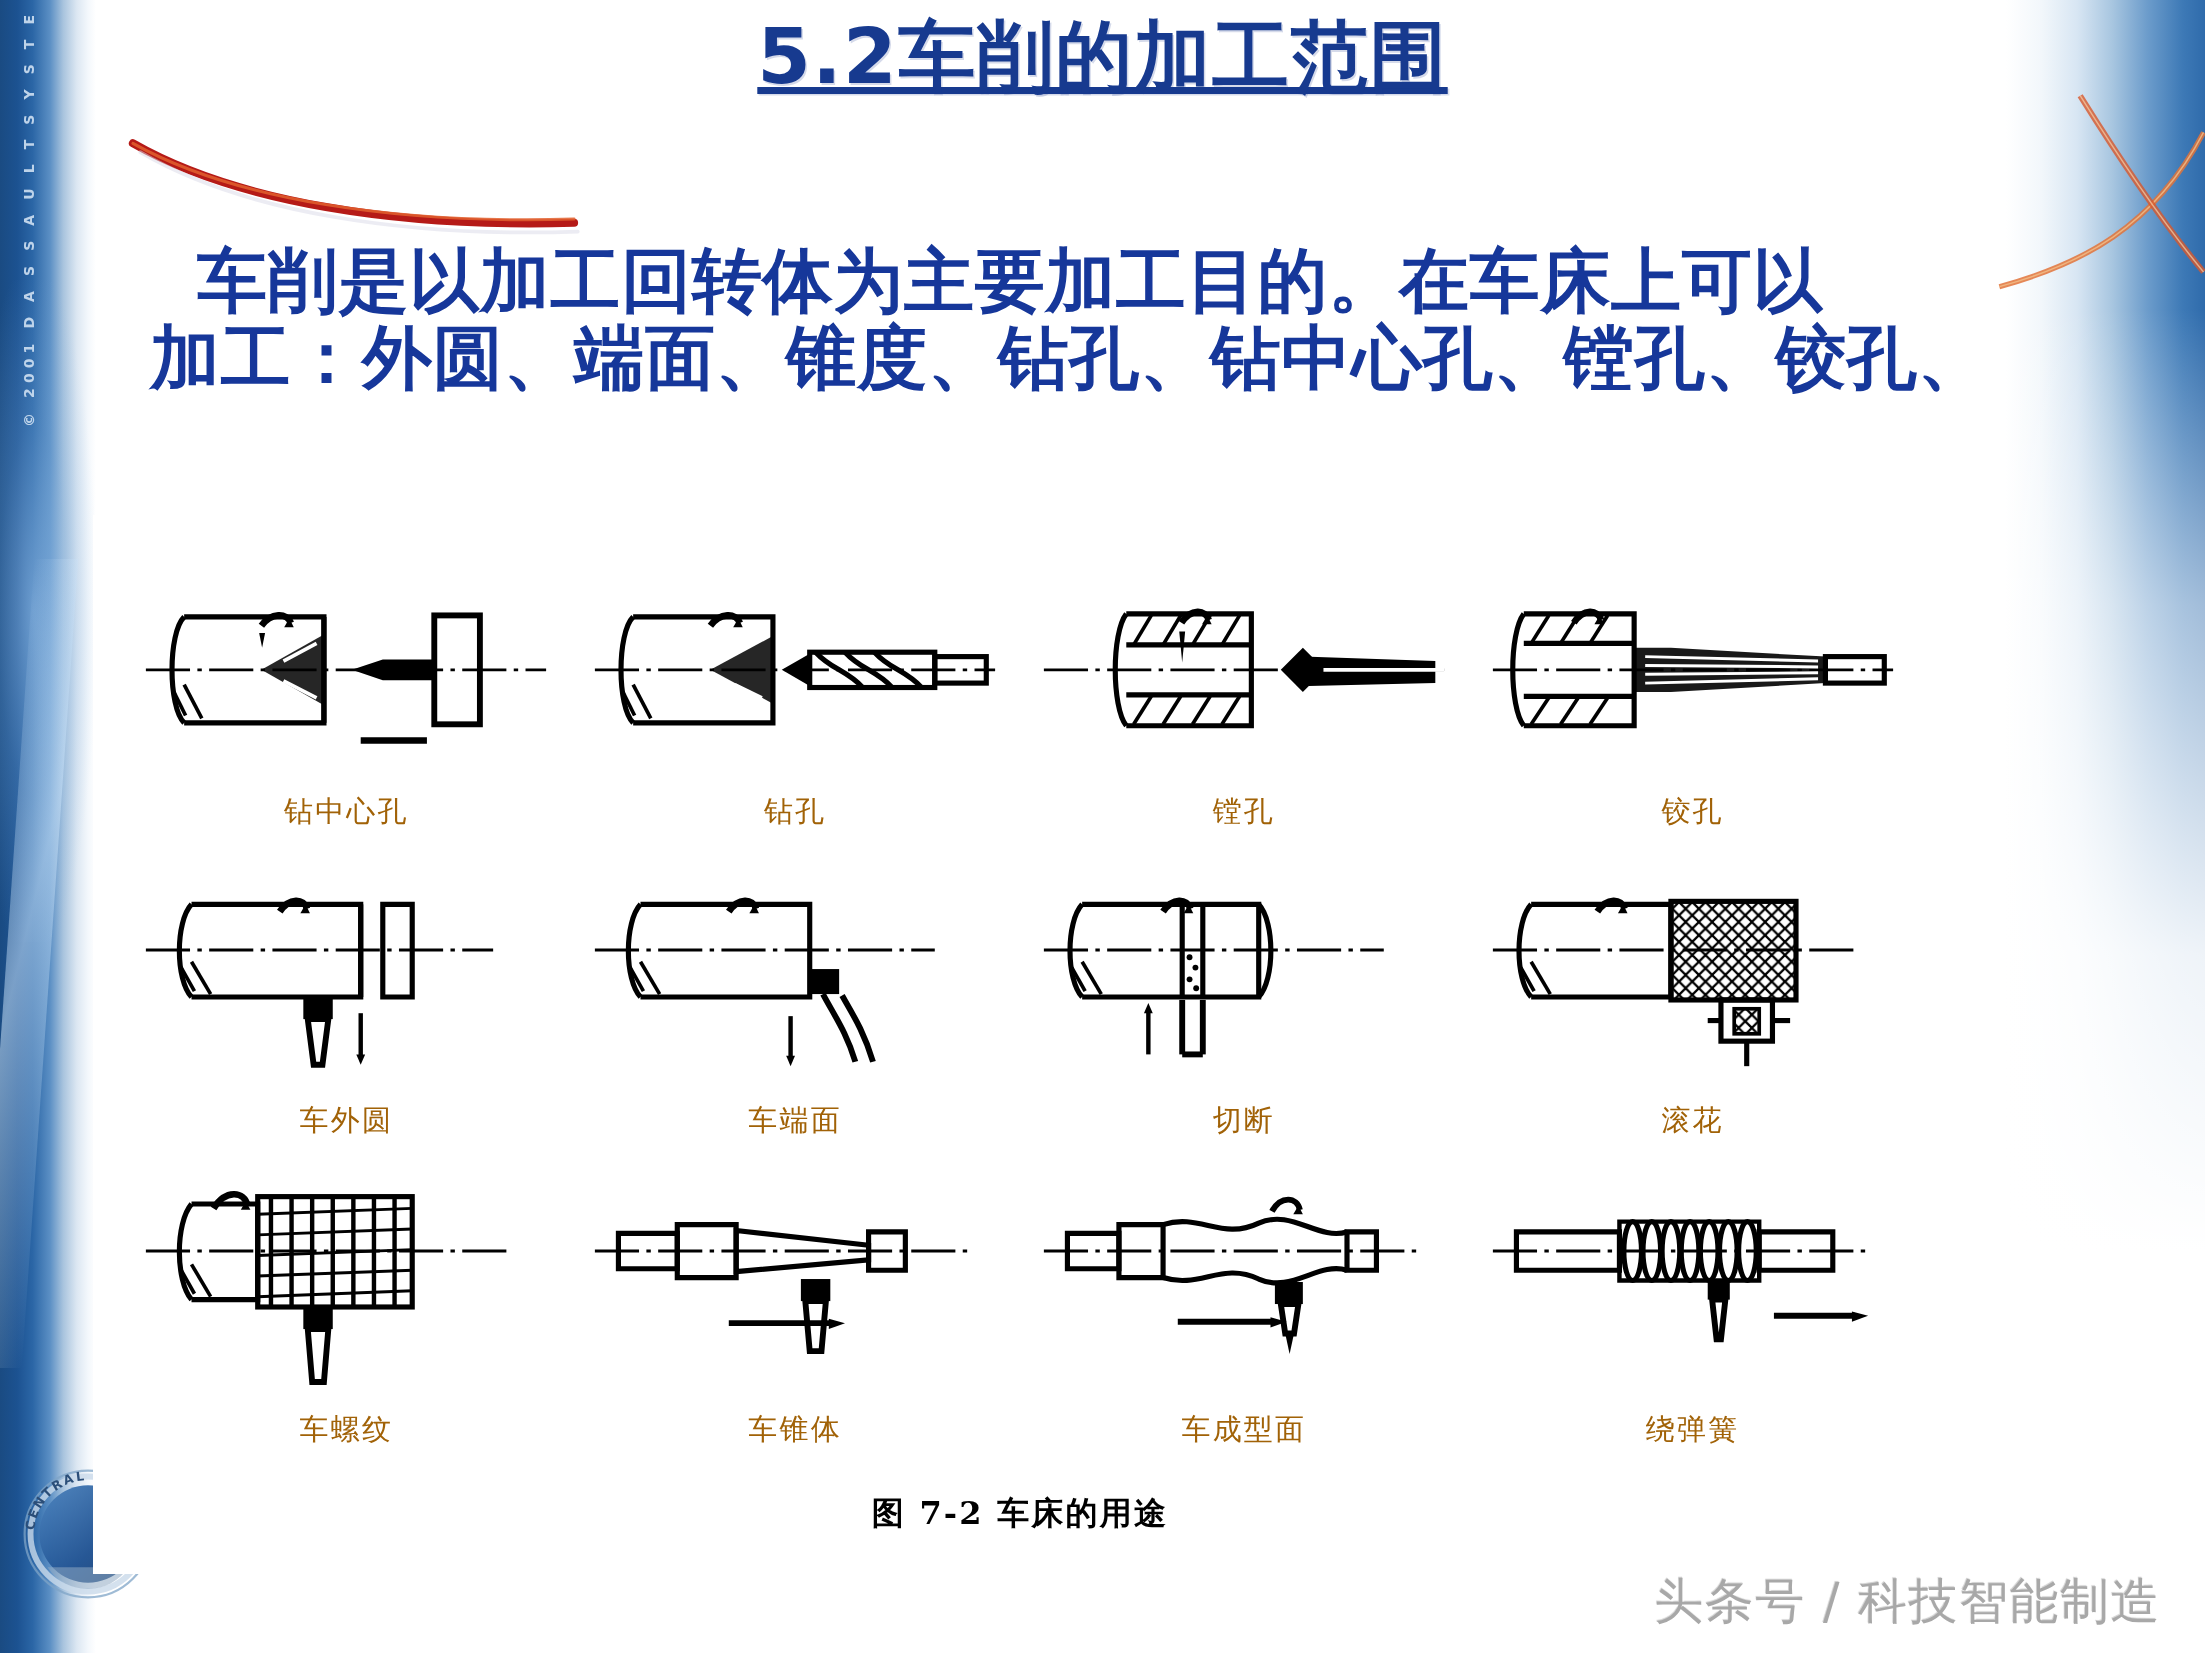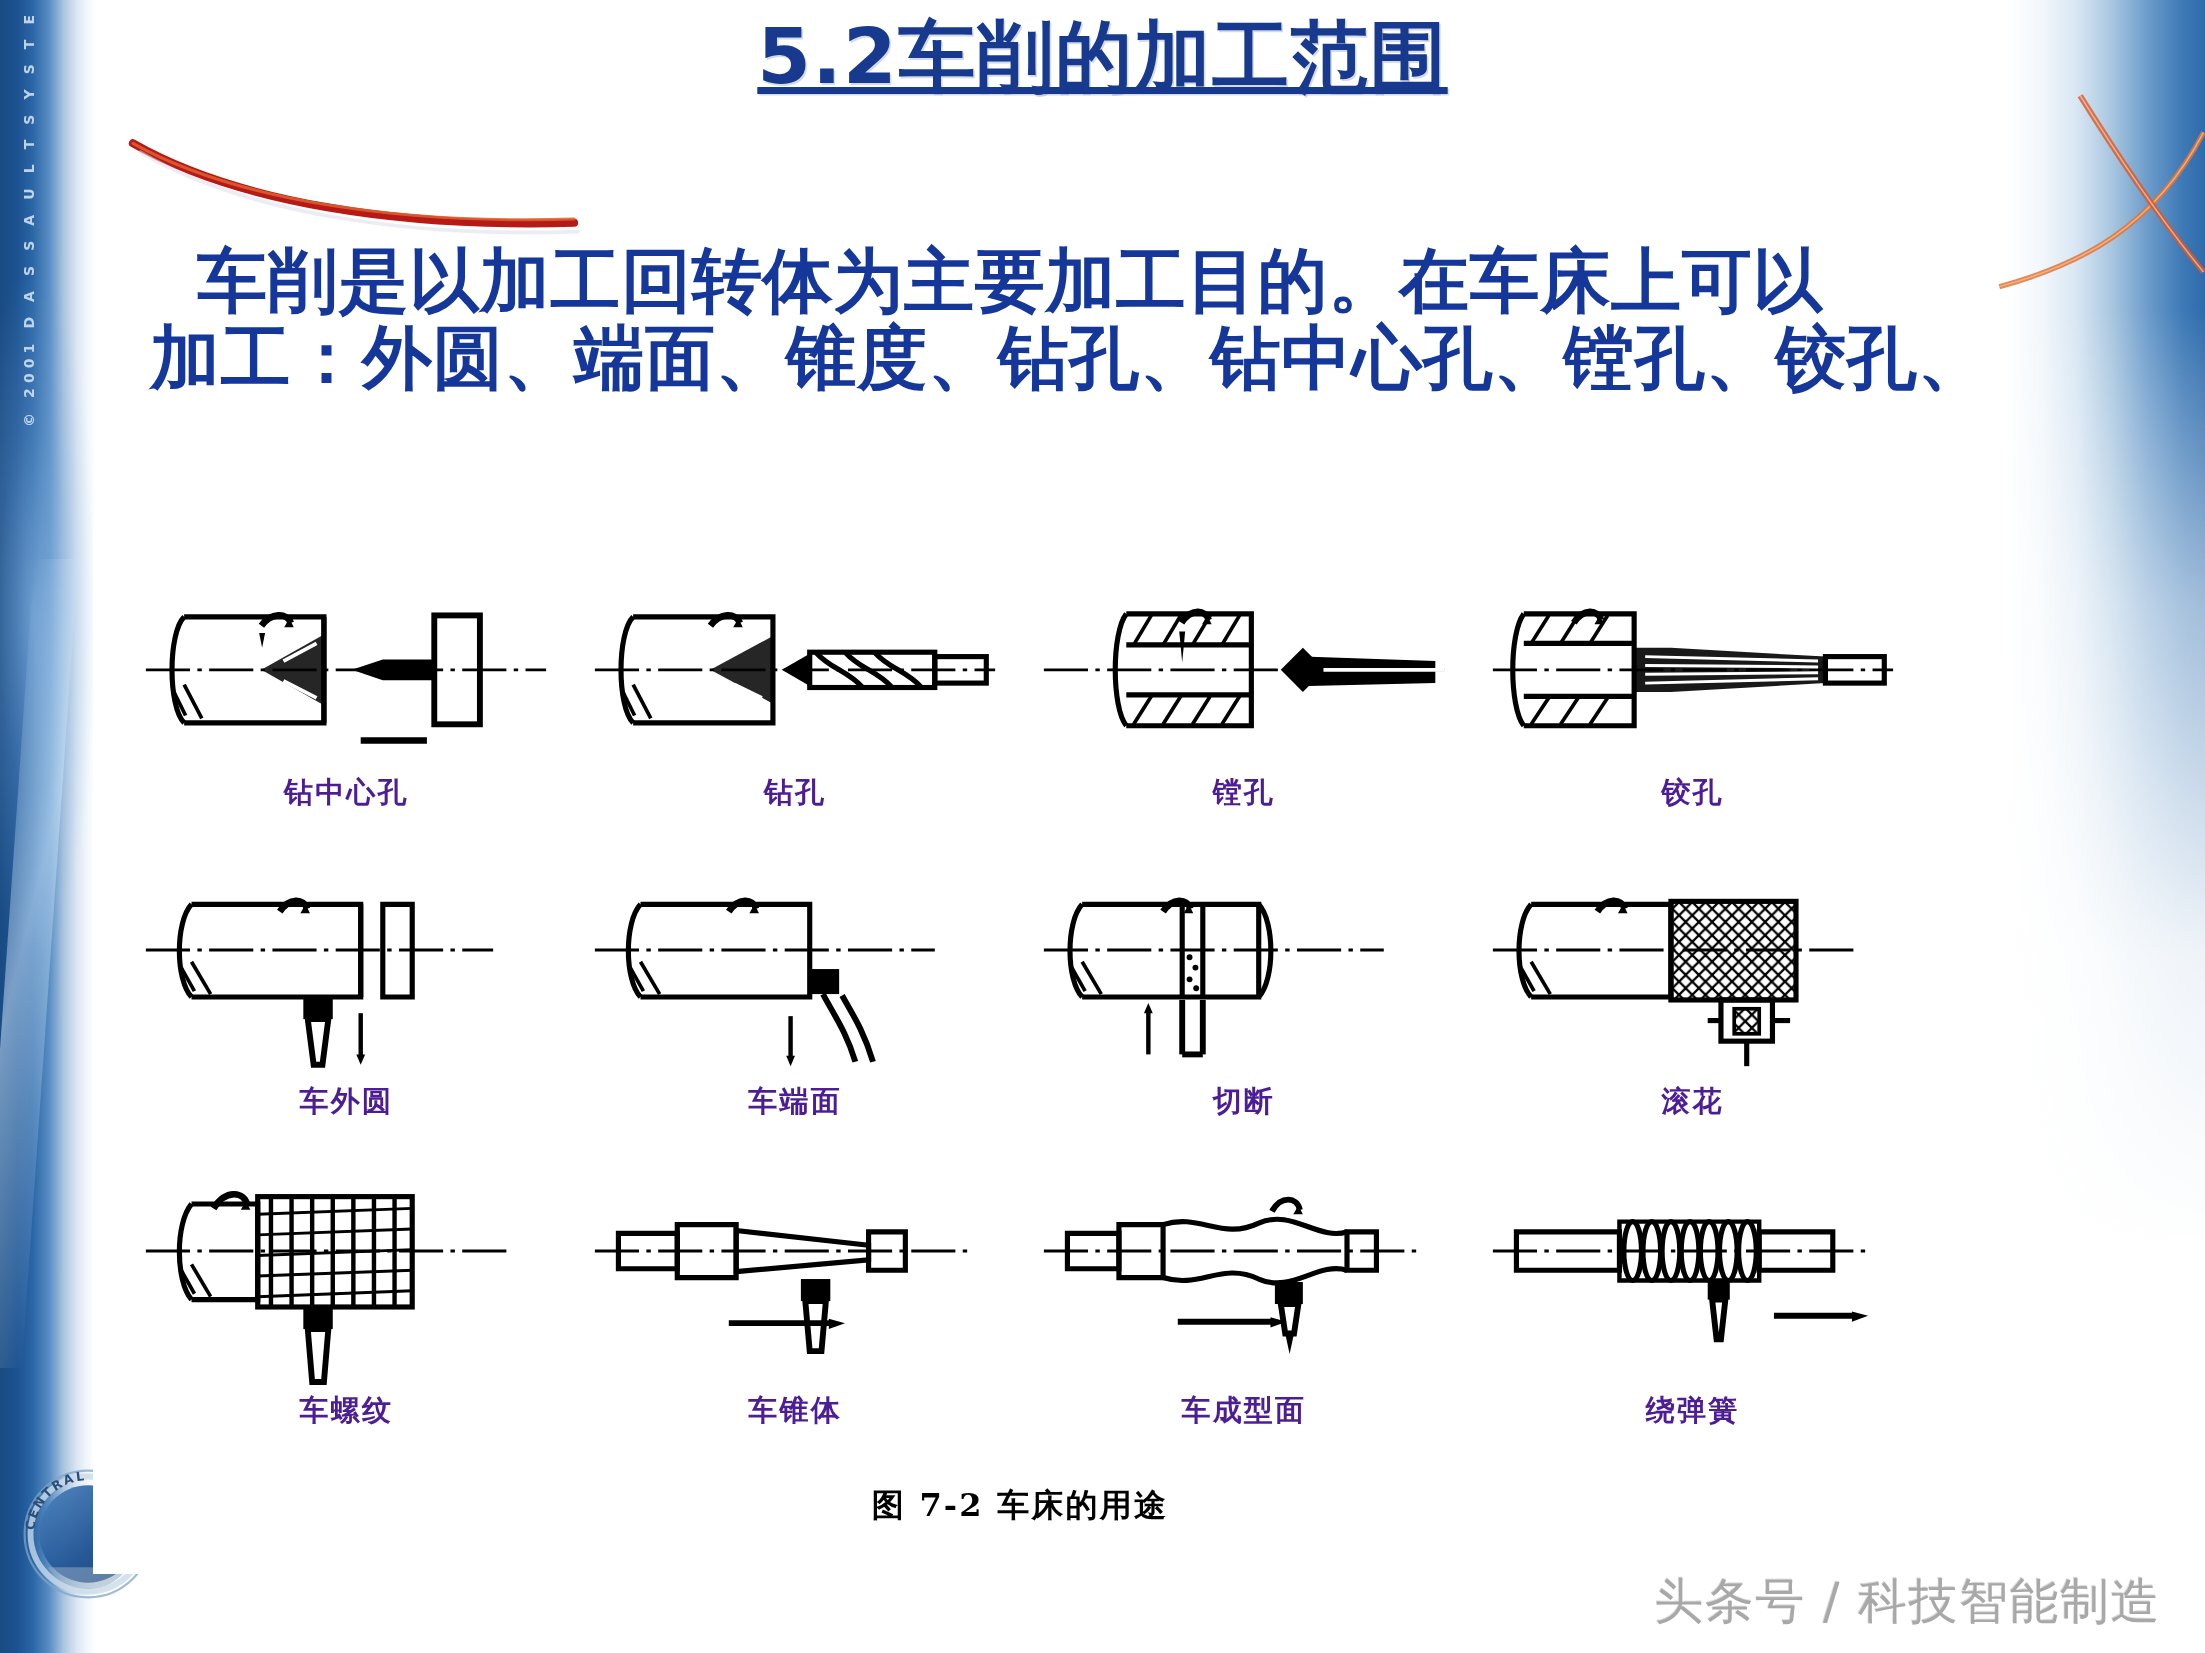--- a/index.html
+++ b/index.html
@@ -144,30 +144,30 @@
   }
   .fig-art {
     height: 221px;
     width: 100%;
     display: flex;
     align-items: center;
     justify-content: center;
   }
   .fig-art svg { display:block; }
   .fig-label {
-    color: #4c1d95;
+    color: #a16207;
     font-size: 29px;
-    font-weight: bold;
+    font-weight: normal;
     letter-spacing: 2.2px;
     font-family: "DejaVu Serif", "Liberation Serif", serif;
-    margin-top: 0;
+    margin-top: 19px;
   }
   .fig-caption {
     position: absolute;
-    left: 0; bottom: 46px;
+    left: 0; bottom: 38px;
     width: 1854px;
     text-align: center;
     color: #000000;
     font-size: 32px;
     font-weight: bold;
     letter-spacing: 2.2px;
     font-family: "DejaVu Serif", "Liberation Serif", serif;
   }
 
   

